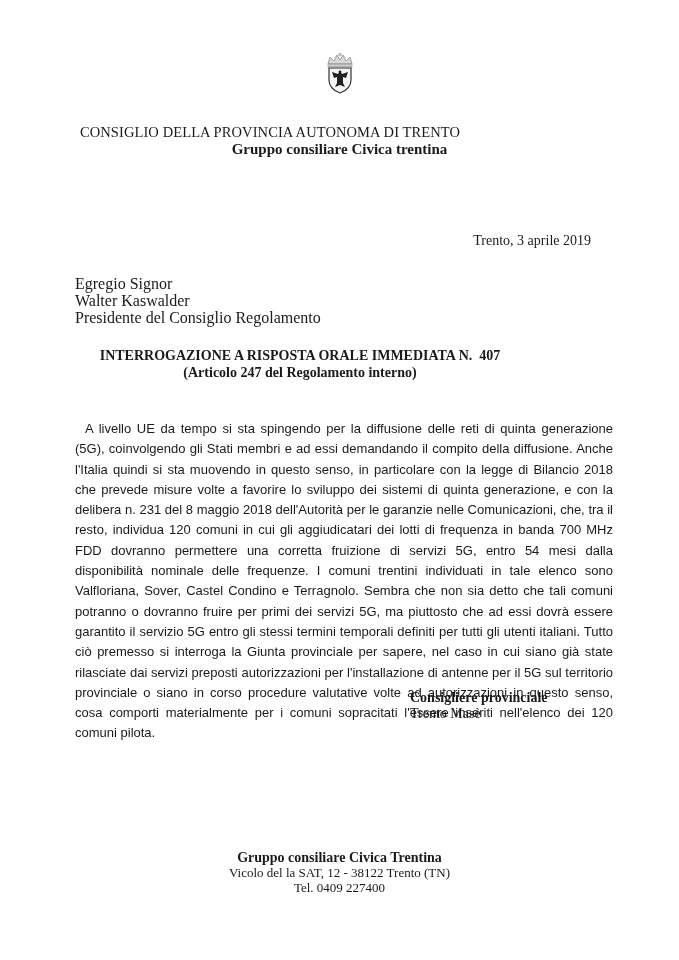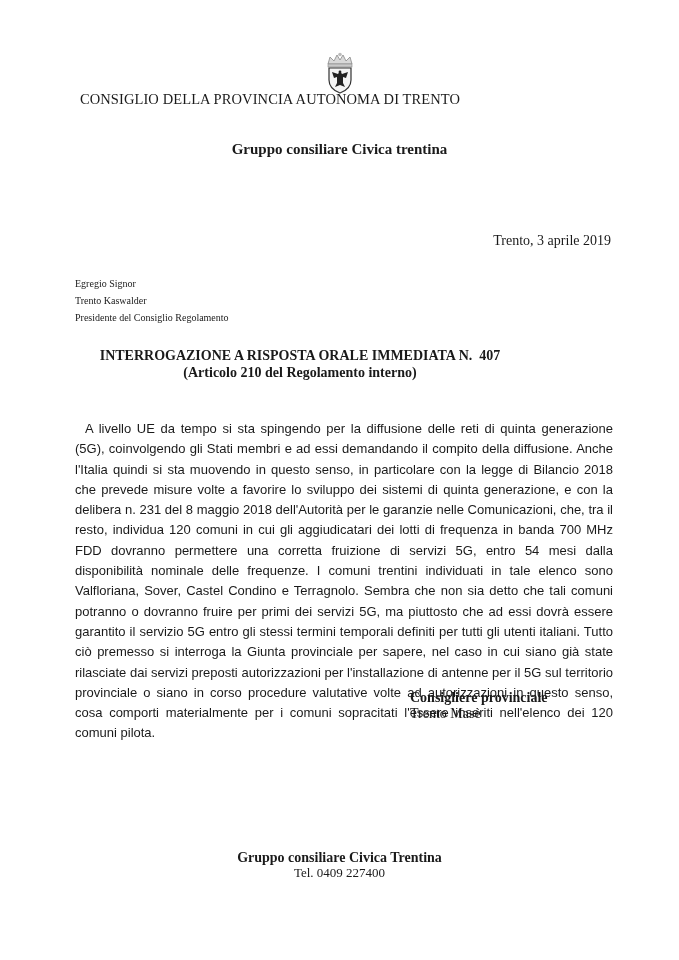--- a/index.html
+++ b/index.html
@@ -1,24 +1,24 @@
 <!DOCTYPE html>
 <html><head>
   <meta charset="utf-8">
   <style>
     html, body { margin: 0; padding: 0; background: #ffffff; }
     body { width: 679px; height: 960px; position: relative; overflow: hidden; color: #1a1a1a; }
     .serif { font-family: "Liberation Serif", "DejaVu Serif", serif; }
     .sans { font-family: "Liberation Sans", "DejaVu Sans", sans-serif; }
     .abs { position: absolute; }
     #crest { left: 324px; top: 52px; width: 32px; height: 42px; }
-    #council { left: 0; width: 540px; top: 91px; text-align: center; font-size: 14.5px; letter-spacing: 0.1px; }
+    #council { left: 0; width: 540px; top: 124px; text-align: center; font-size: 14.5px; letter-spacing: 0.1px; }
     #group { left: 0; width: 679px; top: 141px; text-align: center; font-size: 15px; font-weight: bold; }
-    #date { right: 68px; top: 233px; font-size: 14px; }
-    #recipient { left: 75px; top: 275px; font-size: 10px; line-height: 17px; }
+    #date { right: 88px; top: 233px; font-size: 14px; }
+    #recipient { left: 75px; top: 275px; font-size: 16px; line-height: 17px; }
     #title { left: 0; width: 600px; top: 347px; text-align: center; font-size: 14px; font-weight: bold; line-height: 17px; }
     #body { left: 75px; width: 538px; top: 419px; font-size: 13px; line-height: 20.3px; text-align: justify; text-indent: 10px; }
     #signature { left: 410px; width: 182px; top: 690px; text-align: left; font-size: 14px; line-height: 16px; }
     #signature .role { font-weight: bold; }
     #footer { left: 0; width: 679px; top: 850px; text-align: center; font-size: 13px; line-height: 15px; }
     #footer .fname { font-weight: bold; font-size: 14px; }
   </style>
 </head>
 <body>
 
@@ -36,32 +36,33 @@
   </svg>
 </div>
 
 <div id="council" class="abs serif">CONSIGLIO DELLA PROVINCIA AUTONOMA DI TRENTO</div>
 <div id="group" class="abs serif">Gruppo consiliare Civica trentina</div>
 
 <div id="date" class="abs serif">Trento, 3 aprile 2019</div>
 
 <div id="recipient" class="abs serif">
   <div>Egregio Signor</div>
-  <div>Trento Kaswalder</div>
+  <div>Walter Kaswalder</div>
   <div>Presidente del Consiglio Regolamento</div>
 </div>
 
 <div id="title" class="abs serif">
   <div style="white-space: pre;">INTERROGAZIONE A RISPOSTA ORALE IMMEDIATA N.  407</div>
-  <div>(Articolo 210 del Regolamento interno)</div>
+  <div>(Articolo 247 del Regolamento interno)</div>
 </div>
 
 <div id="body" class="abs sans">A livello UE da tempo si sta spingendo per la diffusione delle reti di quinta generazione (5G), coinvolgendo gli Stati membri e ad essi demandando il compito della diffusione. Anche l'Italia quindi si sta muovendo in questo senso, in particolare con la legge di Bilancio 2018 che prevede misure volte a favorire lo sviluppo dei sistemi di quinta generazione, e con la delibera n. 231 del 8 maggio 2018 dell'Autorità per le garanzie nelle Comunicazioni, che, tra il resto, individua 120 comuni in cui gli aggiudicatari dei lotti di frequenza in banda 700 MHz FDD dovranno permettere una corretta fruizione di servizi 5G, entro 54 mesi dalla disponibilità nominale delle frequenze. I comuni trentini individuati in tale elenco sono Valfloriana, Sover, Castel Condino e Terragnolo. Sembra che non sia detto che tali comuni potranno o dovranno fruire per primi dei servizi 5G, ma piuttosto che ad essi dovrà essere garantito il servizio 5G entro gli stessi termini temporali definiti per tutti gli utenti italiani. Tutto ciò premesso si interroga la Giunta provinciale per sapere, nel caso in cui siano già state rilasciate dai servizi preposti autorizzazioni per l'installazione di antenne per il 5G sul territorio provinciale o siano in corso procedure valutative volte ad autorizzazioni in questo senso, cosa comporti materialmente per i comuni sopracitati l'essere inseriti nell'elenco dei 120 comuni pilota.</div>
 
 <div id="signature" class="abs serif">
   <div class="role">Consigliere provinciale</div>
   <div>Trento Masè</div>
 </div>
 
 <div id="footer" class="abs serif">
   <div class="fname">Gruppo consiliare Civica Trentina</div>
+  <div>Vicolo del la SAT, 12 - 38122 Trento (TN)</div>
   <div>Tel. 0409 227400</div>
 </div>
 
 </body></html>

